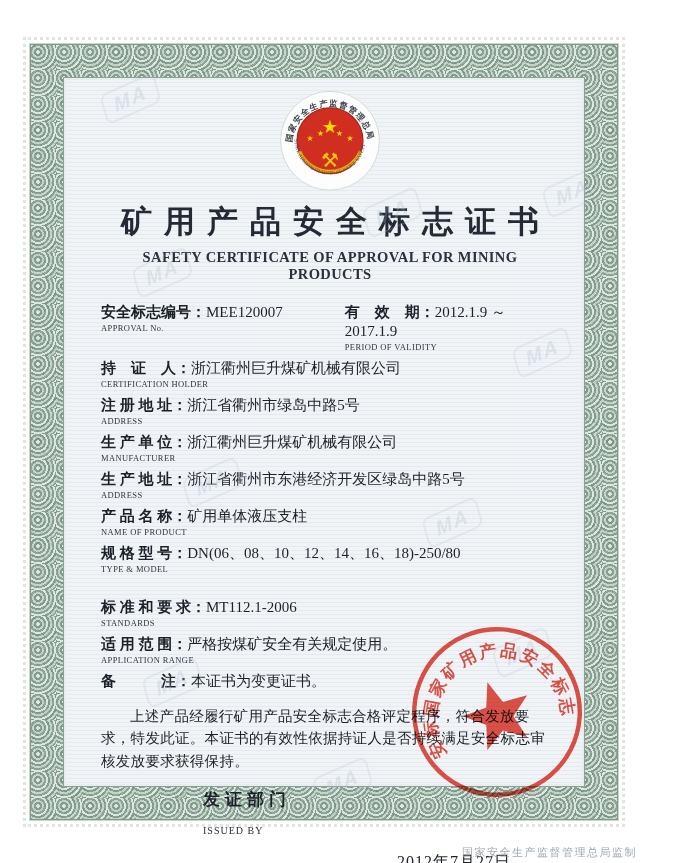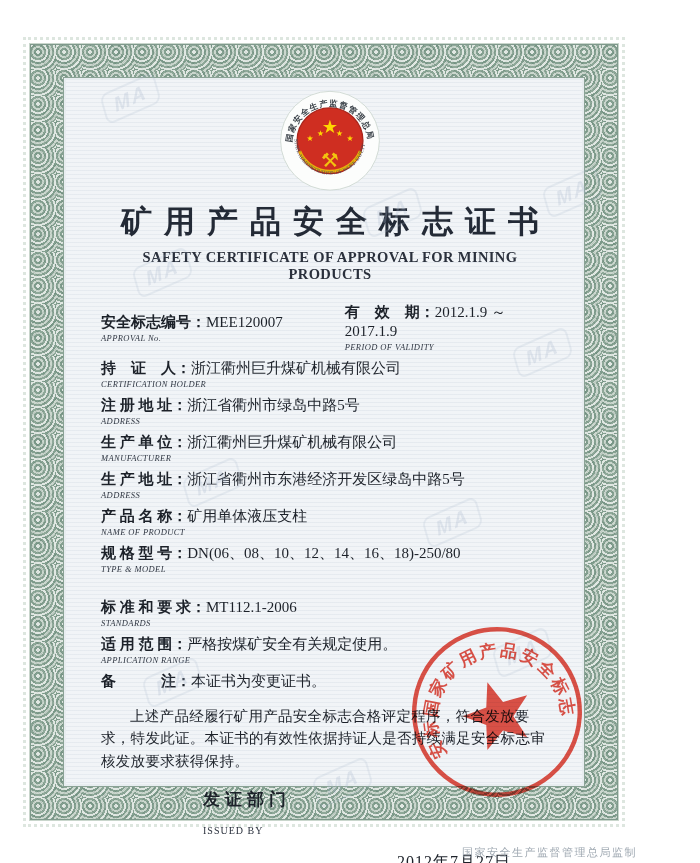--- a/index.html
+++ b/index.html
@@ -37,28 +37,28 @@
   .emblem{display:block;margin:4px auto 0 auto;width:104px;height:104px;}
 
   
   .title{margin-top:10px;text-align:center;font-size:31px;font-weight:bold;
          letter-spacing:12px;color:#232a36;text-indent:12px;font-family:Liberation Serif, serif;}
   .subtitle{margin-top:6px;text-align:center;font-size:14.5px;font-weight:bold;
             letter-spacing:.4px;color:#2a303c;}
 
   
   .fields{margin-top:20px;}
-  .row-split{display:flex;align-items:center;}
+  .row-split{display:flex;}
   .row-split .field:first-child{width:54%;}
   .field{margin-bottom:7px;}
   .fline{font-size:15px;line-height:19px;}
   .flabel{font-weight:bold;white-space:pre;}
   .fvalue{font-weight:normal;}
   .fen{font-size:8.5px;letter-spacing:.4px;color:#2f3642;line-height:10px;margin-top:1px;
-       font-family:"Liberation Serif","DejaVu Serif",serif;font-style:italic;}
+       font-family:"Liberation Serif","DejaVu Serif",serif;}
   .gap-before{margin-top:24px;}
 
   
   .statement{margin-top:14px;font-size:14.5px;line-height:1.55;text-indent:2em;
              letter-spacing:.3px;}
 
   
   .issued{width:200px;margin:16px 0 0 102px;text-align:left;}
   .issued .zh{font-size:17px;font-weight:bold;letter-spacing:5px;}
   .issued .en{font-size:10px;letter-spacing:1px;margin-top:14px;color:#2a303c;}

